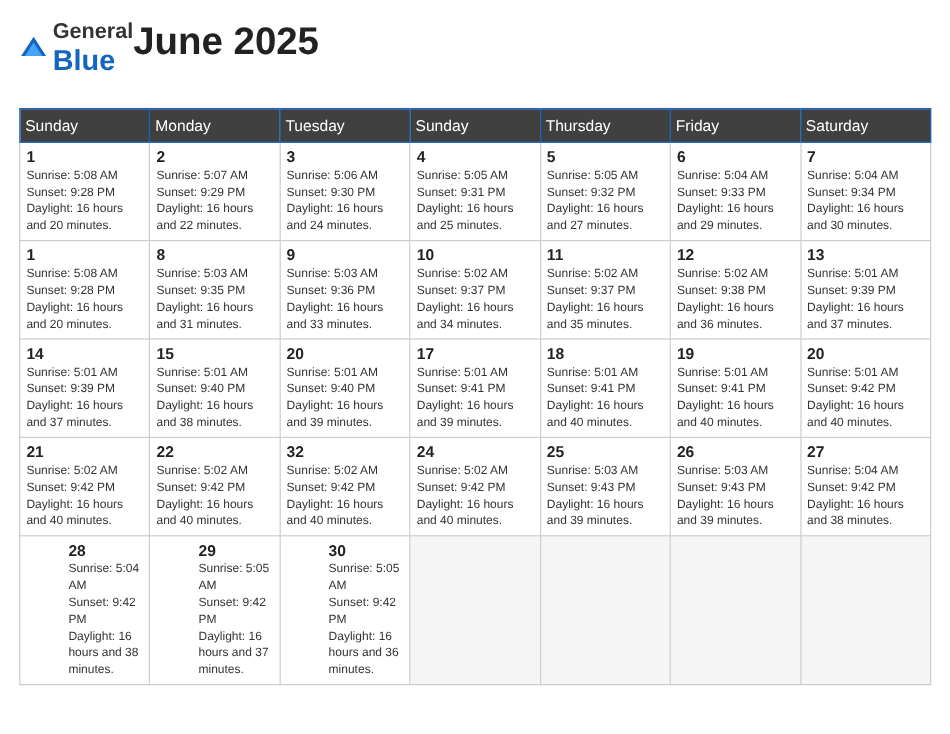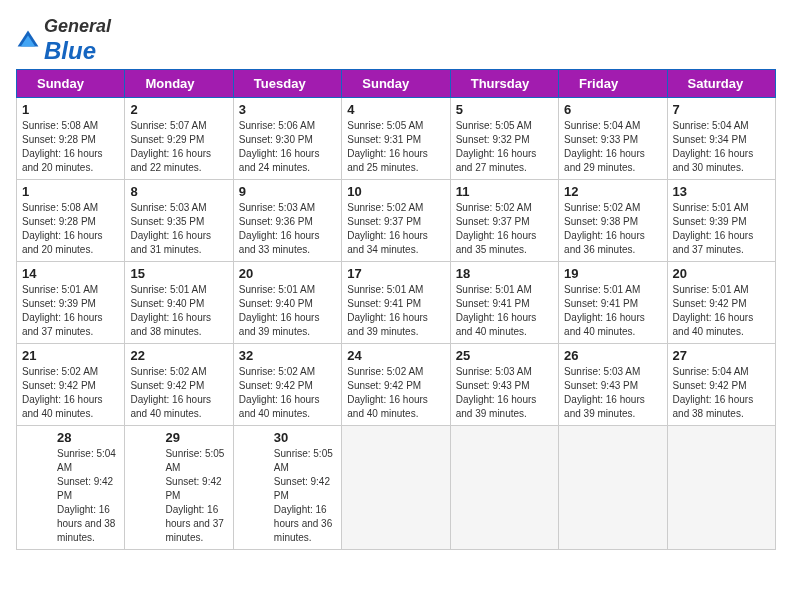--- a/index.html
+++ b/index.html
@@ -6,22 +6,21 @@
     body {
       font-family: Arial, sans-serif;
       background: #fff;
       width: 792px;
       min-height: 612px;
       padding: 16px;
     }
     .header-area {
       display: flex;
       align-items: flex-start;
-      margin-bottom: 4px;
-      font-style: italic;
+      margin-bottom: 25px;
     }
     .logo {
       display: flex;
       align-items: center;
       gap: 4px;
     }
     .logo-text-general {
       font-size: 18px;
       font-weight: bold;
       color: #333;
@@ -46,25 +45,25 @@
     .location-title {
       font-size: 16px;
       color: #555;
     }
     .calendar {
       width: 100%;
       border-collapse: collapse;
       border: 1px solid #ccc;
     }
     .calendar th {
-      background-color: #a21caf;
+      background-color: #404040;
       color: #fff;
       font-size: 13px;
-      font-weight: bold;
-      padding: 6px 20px;
+      font-weight: normal;
+      padding: 6px 4px;
       text-align: left;
       border: 1px solid #1565c0;
     }
     .calendar td {
       border: 1px solid #ccc;
       vertical-align: top;
       padding: 4px 5px;
       font-size: 10.5px;
       color: #333;
       width: calc(100% / 7);
@@ -98,20 +97,21 @@
     <svg class="logo-icon" viewBox="0 0 30 30" xmlns="http://www.w3.org/2000/svg">
       <polygon points="15,2 28,22 2,22" fill="#1565c0"></polygon>
       <polygon points="15,8 24,22 6,22" fill="#42a5f5"></polygon>
     </svg>
     <div>
       <span class="logo-text-general">General</span><br>
       <span class="logo-text-blue">Blue</span>
     </div>
   </div>
   <div class="title-area">
+    <div class="month-title">June 2025</div>
   </div>
 </div>
 
 <table class="calendar">
   <thead>
     <tr>
     <th>Sunday</th>
         <th>Monday</th>
         <th>Tuesday</th>
         <th>Sunday</th>

